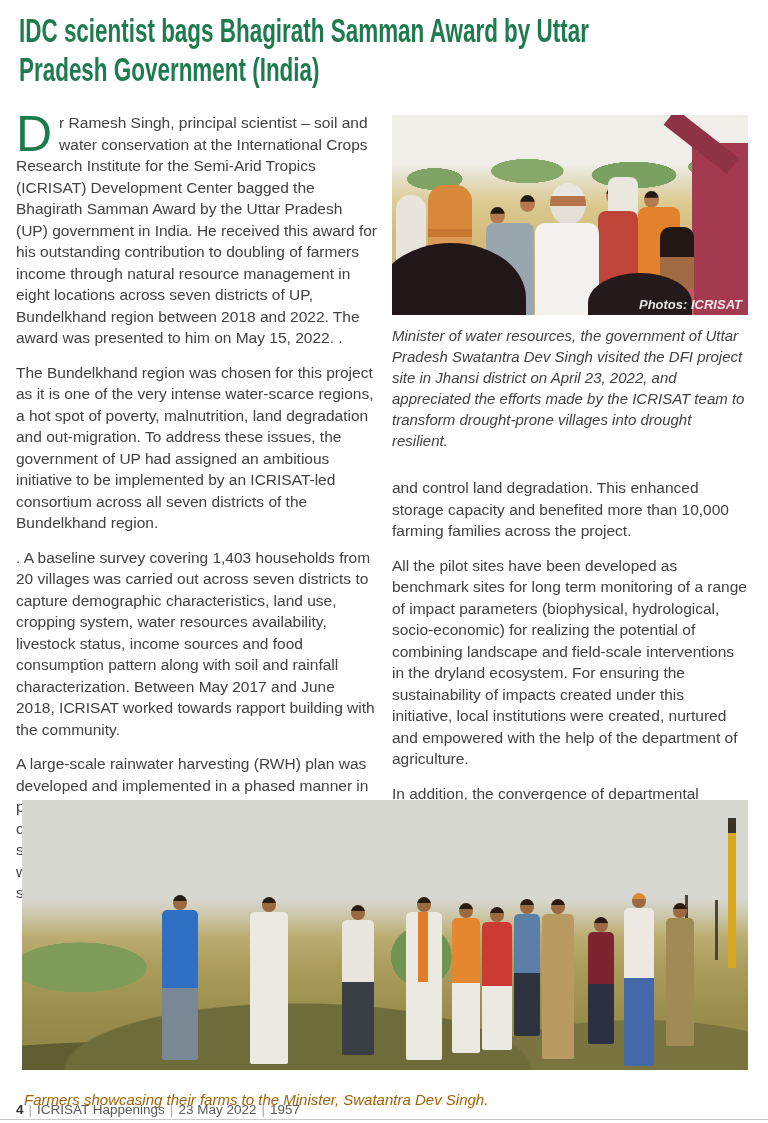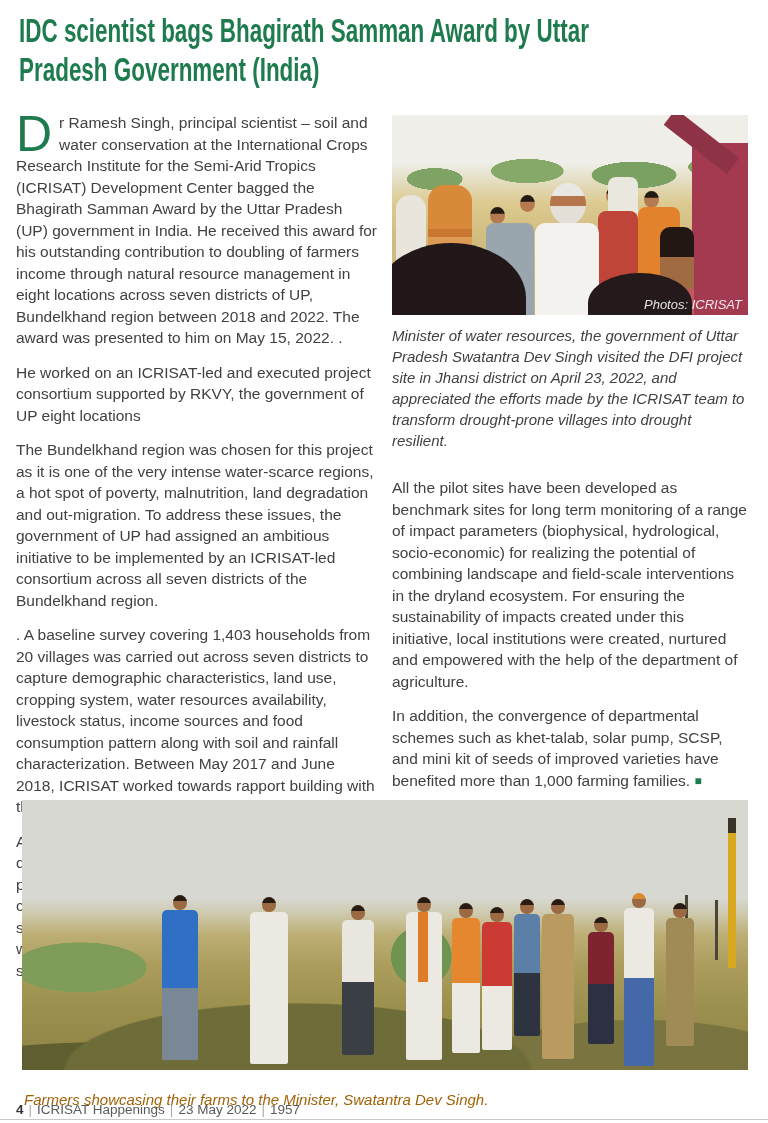--- a/index.html
+++ b/index.html
@@ -49,21 +49,21 @@
   .tc-saffron{left:246px;top:92px;width:42px;height:108px;background:#e2822d;}
   .tc-white2{left:216px;top:62px;width:30px;height:60px;background:#eae7df;}
   .tc-rose{left:300px;top:28px;width:56px;height:172px;background:#a43a50;}
   .tc-arm{left:284px;top:-6px;width:80px;height:20px;background:#8e3246;
           transform:rotate(38deg);transform-origin:0 0;}
   .tc-young{left:268px;top:112px;width:34px;height:88px;border-radius:10px 10px 0 0;
      background:linear-gradient(#221713 0 34%, #a06a42 34% 70%, #c55760 70% 100%);}
   .tp-fg1{left:-16px;top:128px;width:150px;height:110px;background:#221718;border-radius:50% 50% 0 0;}
   .tp-fg2{left:196px;top:158px;width:104px;height:60px;background:#241a1b;border-radius:50% 50% 0 0;}
   .photo-credit{position:absolute;right:6px;bottom:3px;font-size:13px;font-style:italic;
-     font-weight:normal;color:rgba(255,255,255,0.88);}
+     font-weight:bold;color:rgba(255,255,255,0.88);}
 
   
   #bottom-photo{position:absolute;left:22px;top:800px;width:726px;height:270px;overflow:hidden;
     background:
       radial-gradient(ellipse 120px 45px at 8% 62%, #7f9c59 55%, rgba(0,0,0,0) 56%),
       radial-gradient(ellipse 60px 60px at 55% 58%, #6f9450 50%, rgba(0,0,0,0) 51%),
       radial-gradient(ellipse 420px 120px at 38% 100%, #6e6c38 55%, rgba(0,0,0,0) 56%),
       radial-gradient(ellipse 320px 100px at 85% 102%, #7a7440 55%, rgba(0,0,0,0) 56%),
       radial-gradient(ellipse 500px 90px at 15% 108%, #5f5e30 55%, rgba(0,0,0,0) 56%),
       linear-gradient(#d8d8d3 0%, #d8d8d3 36%, #cfcdb5 41%, #bcae74 50%, #ab9c5c 62%, #9a8f4d 78%, #8e8344 100%);}
@@ -107,21 +107,20 @@
 </head>
 <body>
 
 <h1 id="title" style="margin:3px;">
   <span class="title-line">IDC scientist bags Bhagirath Samman Award by Uttar</span>
   <span class="title-line">Pradesh Government (India)</span>
 </h1>
 
 <div id="left-col">
   <p class="para"><span class="dropcap">D</span><span>r Ramesh Singh, principal scientist – soil and water conservation at the International Crops Research Institute for the Semi-Arid Tropics (ICRISAT) Development Center bagged the Bhagirath Samman Award by the Uttar Pradesh (UP) government in India. He received this award for his outstanding contribution to doubling of farmers income through natural resource management in eight locations across seven districts of UP, Bundelkhand region between 2018 and 2022. The award was presented to him on May 15, 2022. .</span></p>
-  <p class="para">He worked on an ICRISAT-led and executed project consortium supported by RKVY, the government of UP eight locations</p>
   <p class="para">The Bundelkhand region was chosen for this project as it is one of the very intense water-scarce regions, a hot spot of poverty, malnutrition, land degradation and out-migration. To address these issues, the government of UP had assigned an ambitious initiative to be implemented by an ICRISAT-led consortium across all seven districts of the Bundelkhand region.</p>
   <p class="para">. A baseline survey covering 1,403 households from 20 villages was carried out across seven districts to capture demographic characteristics, land use, cropping system, water resources availability, livestock status, income sources and food consumption pattern along with soil and rainfall characterization. Between May 2017 and June 2018, ICRISAT worked towards rapport building with the community.</p>
   <p class="para">A large-scale rainwater harvesting (RWH) plan was developed and implemented in a phased manner in pilot sites from May 2019 onwards. This effort created about 2.5 million cubic meters (MCM) storage capacity. Besides, large-scale field bunding was developed on about 6,000 acres to enhance soil moisture availability</p>
 </div>
 
 <div id="right-col">
 
   <div id="top-photo">
     <div class="abs tc-hood"></div>
     <div class="abs tc-turban"></div>
@@ -138,20 +137,21 @@
     <div class="abs tc-min-head"></div>
     <div class="abs tc-min-body"></div>
     <div class="abs tc-young"></div>
     <div class="abs tp-fg1"></div>
     <div class="abs tp-fg2"></div>
     <span class="photo-credit">Photos: ICRISAT</span>
   </div>
 
   <p class="caption" style="margin-bottom:26px;">Minister of water resources, the government of Uttar Pradesh Swatantra Dev Singh visited the DFI project site in Jhansi district on April 23, 2022, and appreciated the efforts made by the ICRISAT team to transform drought-prone villages into drought resilient.</p>
 
+  <p class="para">and control land degradation. This enhanced storage capacity and benefited more than 10,000 farming families across the project.</p>
   <p class="para">All the pilot sites have been developed as benchmark sites for long term monitoring of a range of impact parameters (biophysical, hydrological, socio-economic) for realizing the potential of combining landscape and field-scale interventions in the dryland ecosystem. For ensuring the sustainability of impacts created under this initiative, local institutions were created, nurtured and empowered with the help of the department of agriculture.</p>
   <p class="para"><span>In addition, the convergence of departmental schemes such as khet-talab, solar pump, SCSP, and mini kit of seeds of improved varieties have benefited more than 1,000 farming families.</span> <span class="endmark">■</span></p>
 </div>
 
 <div id="bottom-photo">
   <div class="pole"></div>
   <div class="fencepost" style="right:60px;top:95px;"></div>
   <div class="fencepost" style="right:30px;top:100px;height:60px;"></div>
   <div class="person bp1"></div>
   <div class="person bp2"></div>

